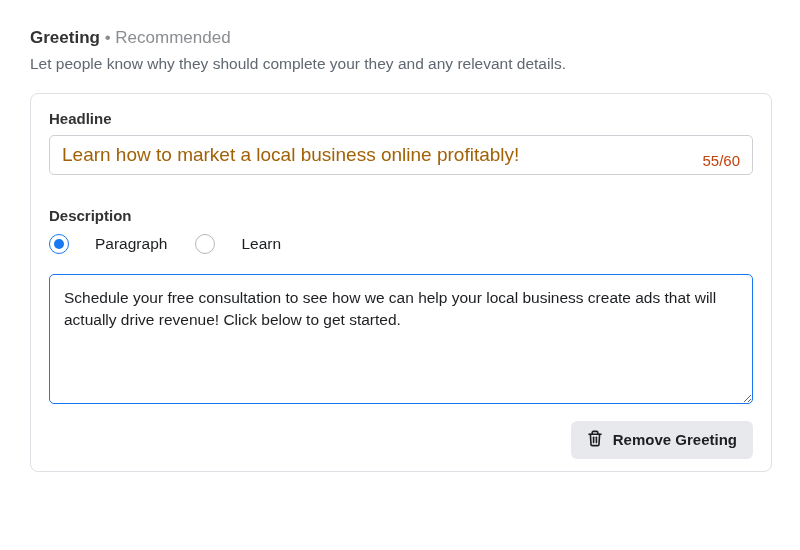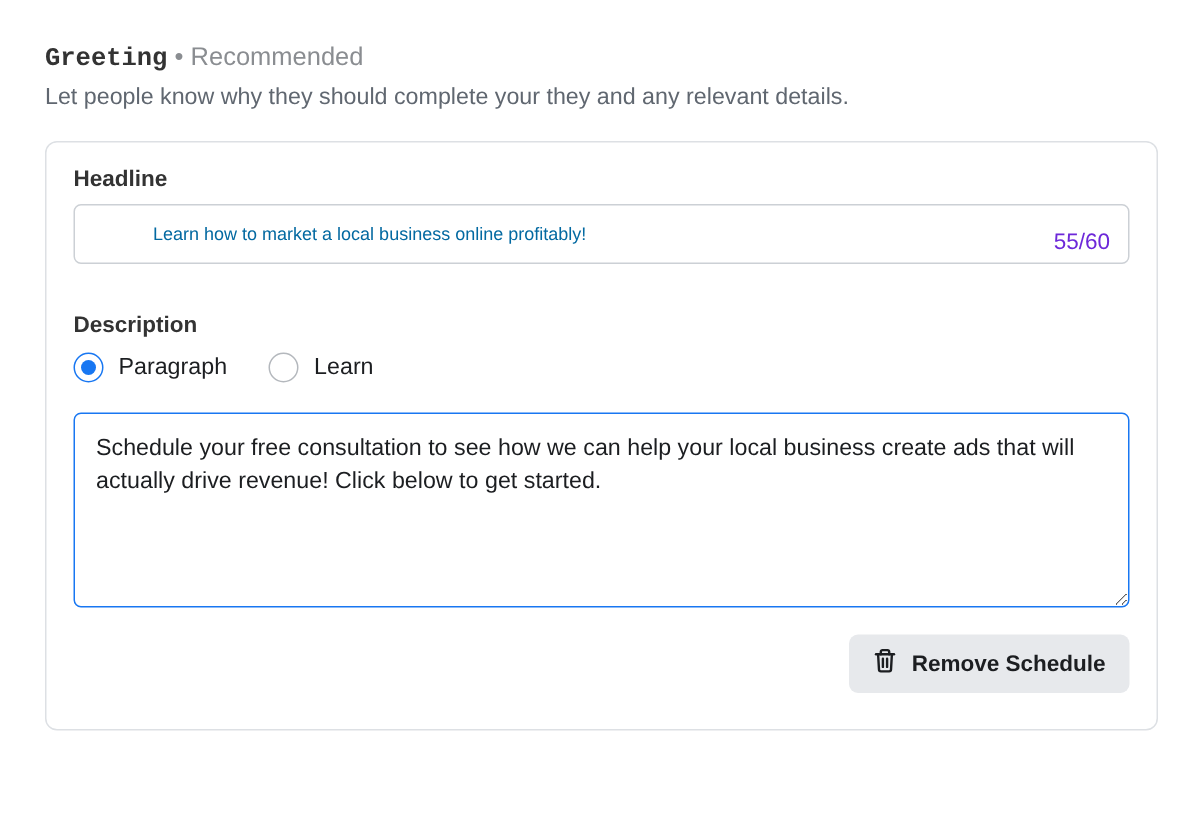--- a/index.html
+++ b/index.html
@@ -12,38 +12,37 @@
       background: #fff;
       padding: 28px 28px 20px 30px;
       color: #1c1e21;
       font-size: 15px;
     }
     .section-title {
       font-size: 17px;
       font-weight: 700;
       color: #333;
       display: inline;
-      font-family: Liberation Mono, monospace;
     }
     .section-subtitle {
       font-size: 17px;
       font-weight: 400;
       color: #8a8d91;
     }
     .section-desc {
       margin-top: 6px;
       font-size: 15.5px;
       color: #606770;
       line-height: 1.35;
     }
     .card {
       margin-top: 18px;
       border: 1px solid #dde0e4;
       border-radius: 8px;
-      padding: 16px 18px 24px 18px;
+      padding: 16px 18px 12px 18px;
       background: #fff;
     }
     .field-label {
       font-size: 15px;
       font-weight: 700;
       color: #333;
       margin-bottom: 8px;
       display: block;
     }
     .input-row {
@@ -53,45 +52,44 @@
       border: 1px solid #ccd0d5;
       border-radius: 5px;
       background: #fff;
       height: 40px;
       padding: 0 12px;
     }
     .text-input {
       flex: 1;
       border: none;
       outline: none;
-      font-size: 12px;
-      color: #0369a1;
+      font-size: 19px;
+      color: #a16207;
       background: transparent;
       height: 100%;
-      margin-left: 40px;
     }
     .char-counter {
       font-size: 15px;
-      color: #6d28d9;
+      color: #c2410c;
       margin-left: 8px;
       margin-top: 11px;
     }
     .desc-section {
       margin-top: 32px;
     }
     .radio-row {
       display: flex;
       align-items: center;
       gap: 28px;
       margin-top: 10px;
     }
     .radio-option {
       display: flex;
       align-items: center;
-      gap: 10px;
+      gap: 26px;
       cursor: pointer;
       justify-content: flex-end;
     }
     .radio-circle {
       width: 20px;
       height: 20px;
       border: 1.5px solid #b4b8bd;
       border-radius: 50%;
       display: flex;
       align-items: center;
@@ -191,17 +189,17 @@
     <button class="remove-btn">
       <span>
         <svg class="trash-icon" viewBox="0 0 16 17" fill="none" stroke="#1c1e21" stroke-width="1.6" stroke-linecap="round" stroke-linejoin="round">
           <path d="M2 4.2 L14 4.2"></path>
           <path d="M5.2 4.2 V2.6 C5.2 2 5.7 1.4 6.4 1.4 H9.6 C10.3 1.4 10.8 2 10.8 2.6 V4.2"></path>
           <path d="M3.4 4.2 L4 14.4 C4 15.1 4.6 15.6 5.3 15.6 H10.7 C11.4 15.6 12 15.1 12 14.4 L12.6 4.2"></path>
           <path d="M6.6 7.2 V12.6"></path>
           <path d="M9.4 7.2 V12.6"></path>
         </svg>
       </span>
-      <span>Remove Schedule</span>
+      <span>Remove Greeting</span>
     </button>
   </div>
 
 </div>
 
 </body></html>

